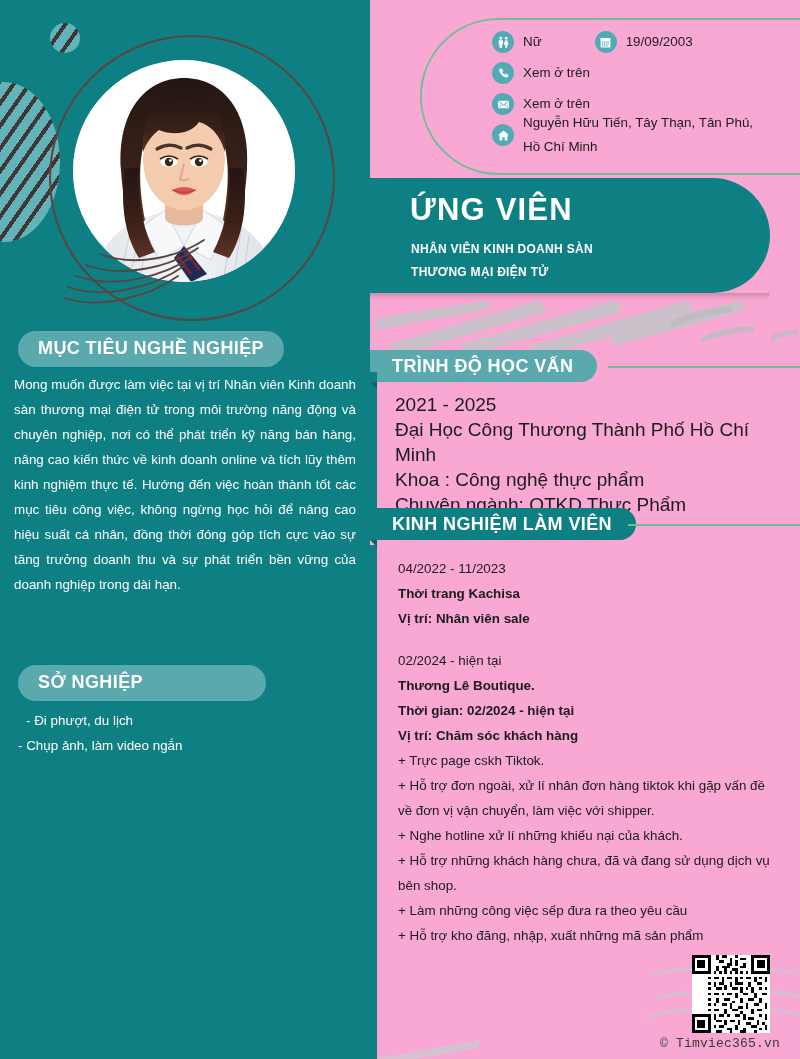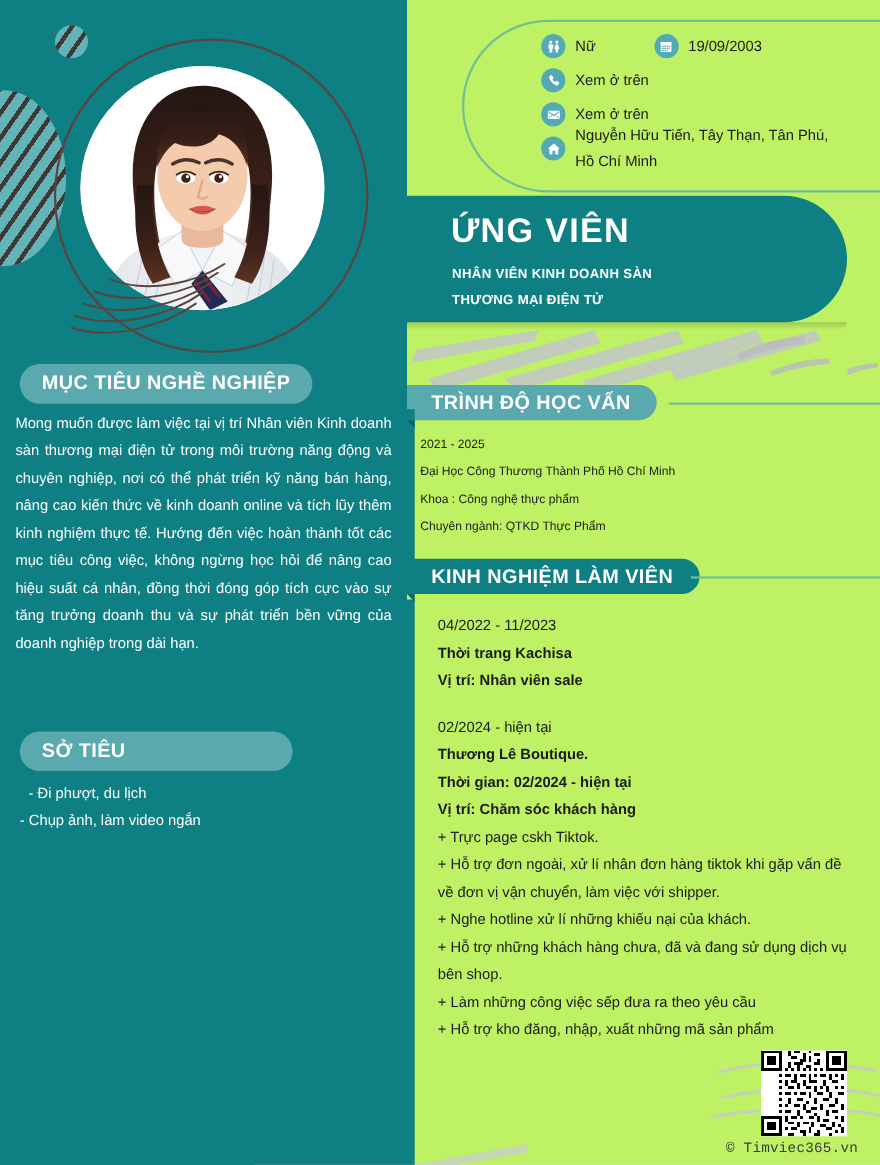--- a/index.html
+++ b/index.html
@@ -59,21 +59,21 @@
   .pill-hobby{background:#59a9ae;font-size:18px;padding:7px 20px 8px;width:208px;}
   .hobby-body{
     position:absolute;left:18px;top:708px;width:330px;
     color:#ffffff;font-size:13.4px;line-height:25px;
   }
   .hobby-body div:first-child{padding-left:8px;}
 
   
   .right{
     position:absolute;left:370px;top:0;width:430px;height:1059px;
-    background:#bef264;overflow:hidden;
+    background:#f9a8d4;overflow:hidden;
   }
   .contact-box{
     position:absolute;left:50px;top:18px;width:400px;height:157px;
     border:2px solid #72bf95;border-radius:90px 0 0 90px;
     box-sizing:border-box;
   }
   .contact-list{
     position:absolute;left:122px;top:30px;width:300px;
     font-size:13.4px;color:#1b1b1b;
   }
@@ -133,22 +133,22 @@
     position:absolute;top:16px;height:2px;background:#72bf95;
   }
   .head-edu{top:350px;}
   .head-exp{top:508px;}
   .notch{
     position:absolute;left:0;width:0;height:0;
     border-left:7px solid transparent;border-top:7px solid #0b6468;
   }
 
   .edu-body{
-    position:absolute;left:12px;top:392px;width:380px;
-    font-size:11px;color:#1b1b1b;line-height:25px;
+    position:absolute;left:25px;top:392px;width:380px;
+    font-size:19px;color:#1b1b1b;line-height:25px;
   }
   .exp-body{
     position:absolute;left:28px;top:556px;width:392px;
     font-size:13.4px;color:#1b1b1b;line-height:25px;
   }
   .exp-body .b{font-weight:bold;}
   .exp-body .gap{height:17px;}
   .jx{text-align:justify;text-justify:inter-word;}
 
   .qr{
@@ -253,21 +253,21 @@
         <path d="M40 22 C76 36 120 24 144 8"></path>
       </g>
     </svg>
 
     <div class="sec-objective">
       <span class="pill pill-left">MỤC TIÊU NGHỀ NGHIỆP</span>
     </div>
     <div class="objective-body">Mong muốn được làm việc tại vị trí Nhân viên Kinh doanh sàn thương mại điện tử trong môi trường năng động và chuyên nghiệp, nơi có thể phát triển kỹ năng bán hàng, nâng cao kiến thức về kinh doanh online và tích lũy thêm kinh nghiệm thực tế. Hướng đến việc hoàn thành tốt các mục tiêu công việc, không ngừng học hỏi để nâng cao hiệu suất cá nhân, đồng thời đóng góp tích cực vào sự tăng trưởng doanh thu và sự phát triển bền vững của doanh nghiệp trong dài hạn.</div>
 
     <div class="sec-hobby">
-      <span class="pill pill-hobby">SỞ TIÊU</span>
+      <span class="pill pill-hobby">SỞ NGHIỆP</span>
     </div>
     <div class="hobby-body">
       <div>- Đi phượt, du lịch</div>
       <div>- Chụp ảnh, làm video ngắn</div>
     </div>
   </div>
 
   <div class="right">
 
     <svg class="brush" viewBox="0 0 430 1059">

